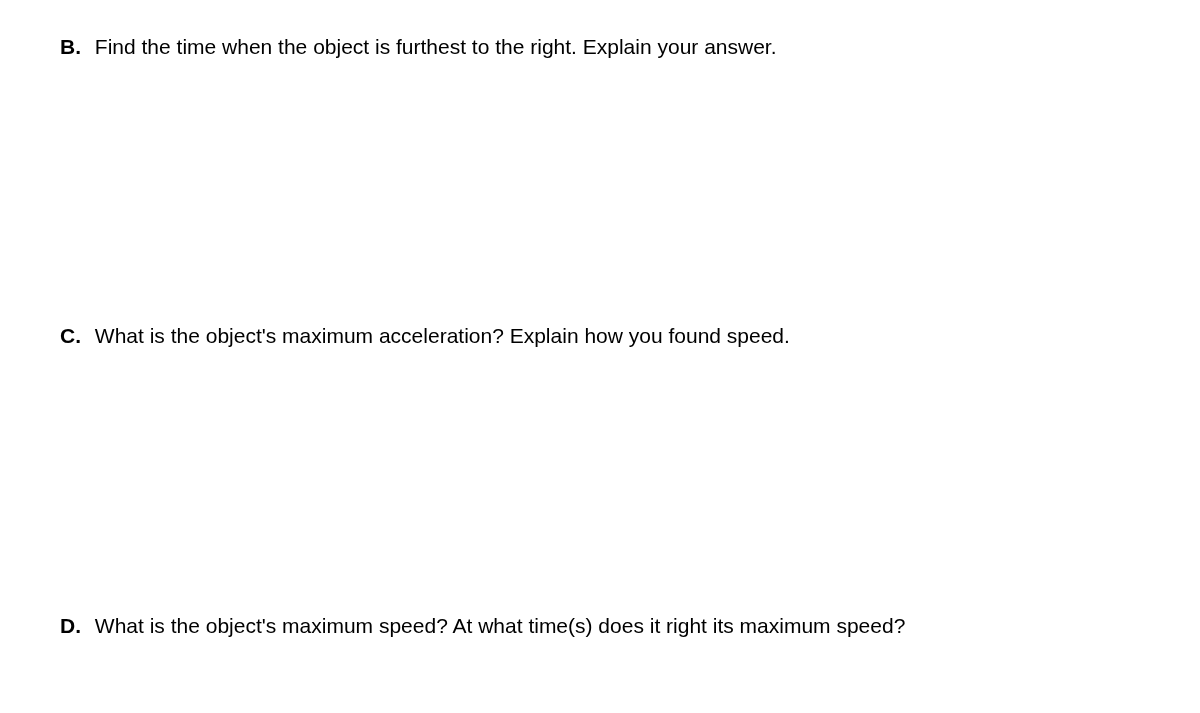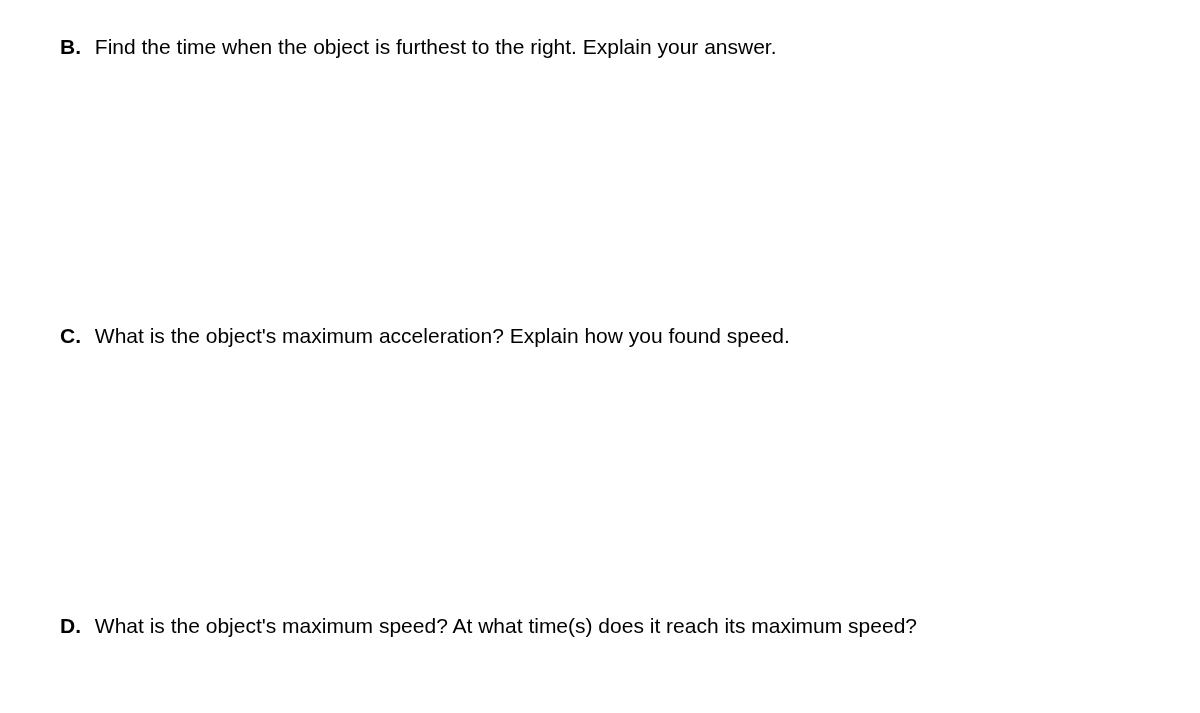--- a/index.html
+++ b/index.html
@@ -42,15 +42,15 @@
 <div class="question-block">
   <p class="question-text">
     <span class="question-label">C.</span>
     <span>What is the object's maximum acceleration? Explain how you found speed.</span>
   </p>
 </div>
 
 <div class="question-block">
   <p class="question-text">
     <span class="question-label">D.</span>
-    <span>What is the object's maximum speed? At what time(s) does it reach its maximum speed?</span>
+    <span>What is the object's maximum speed? At what time(s) does it right its maximum speed?</span>
   </p>
 </div>
 
 </body></html>

